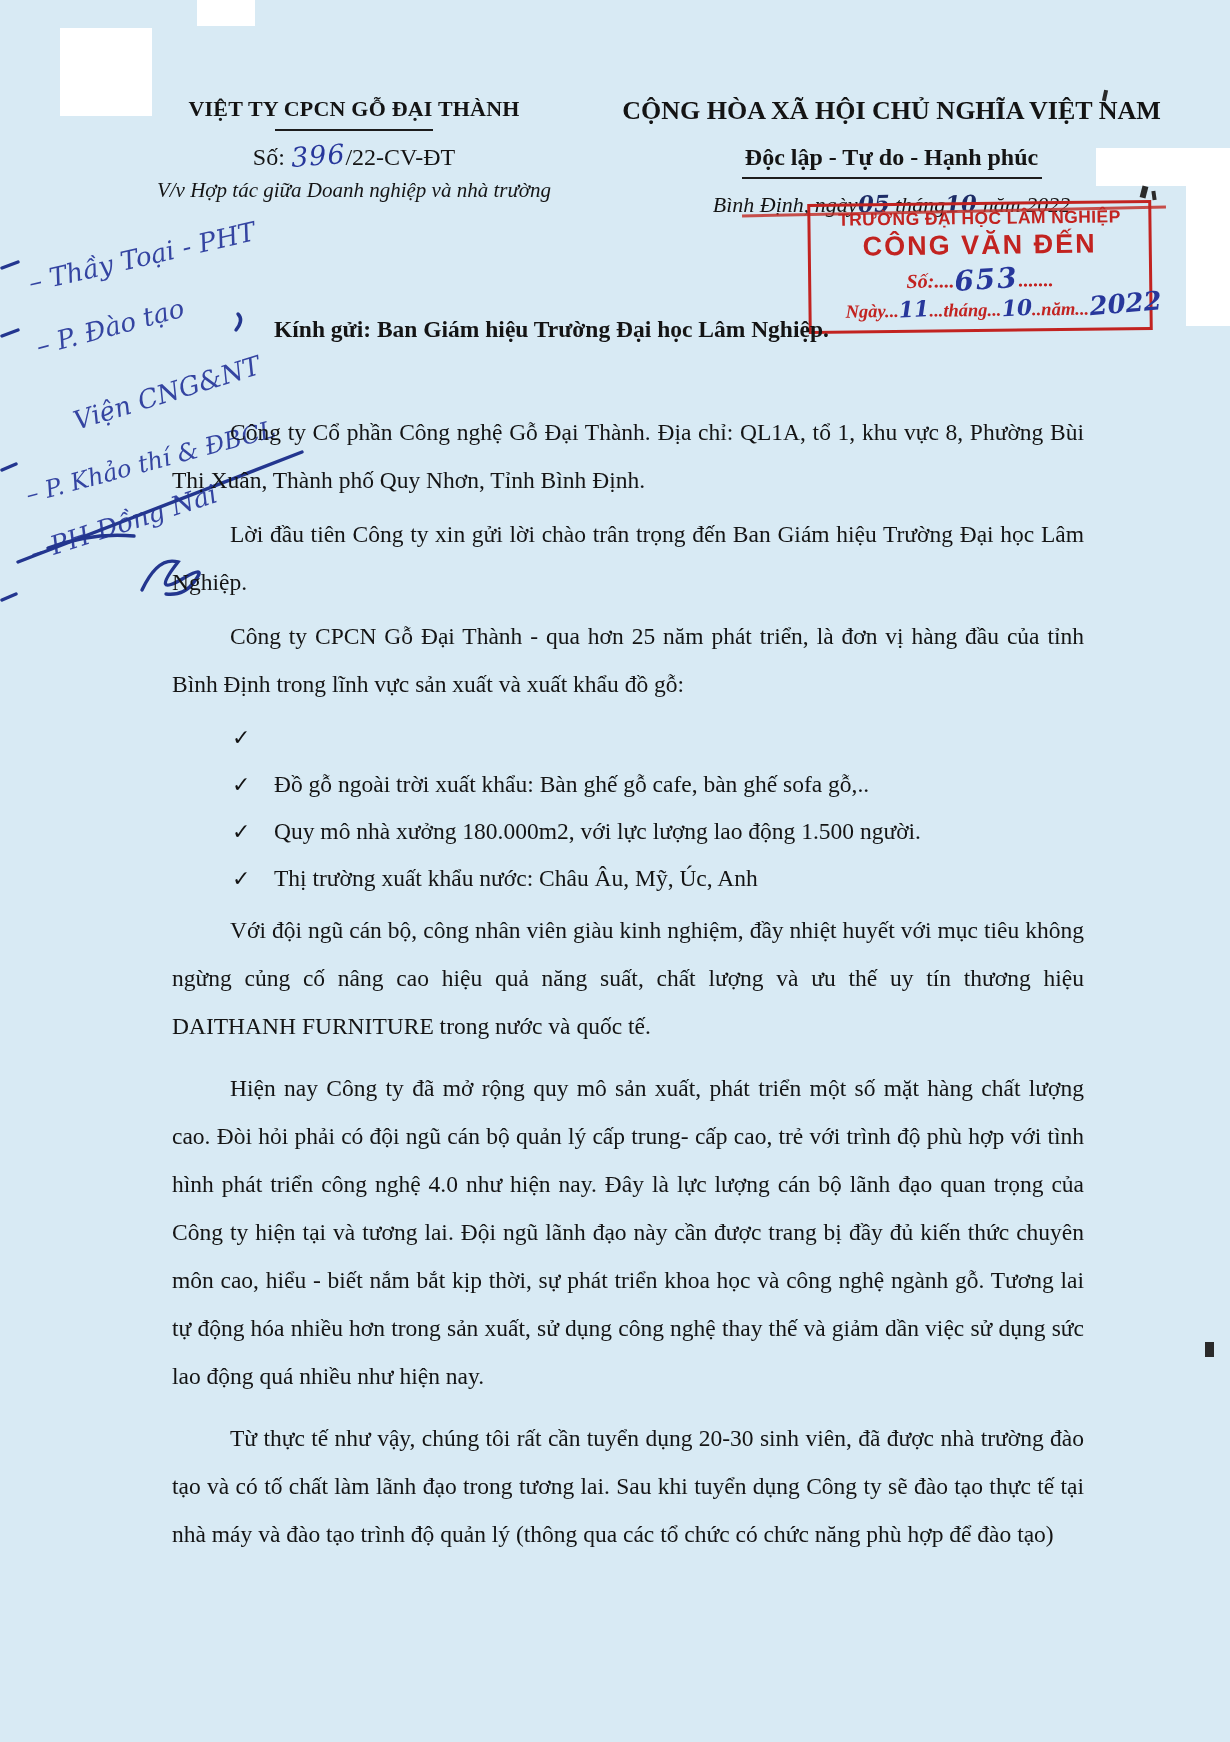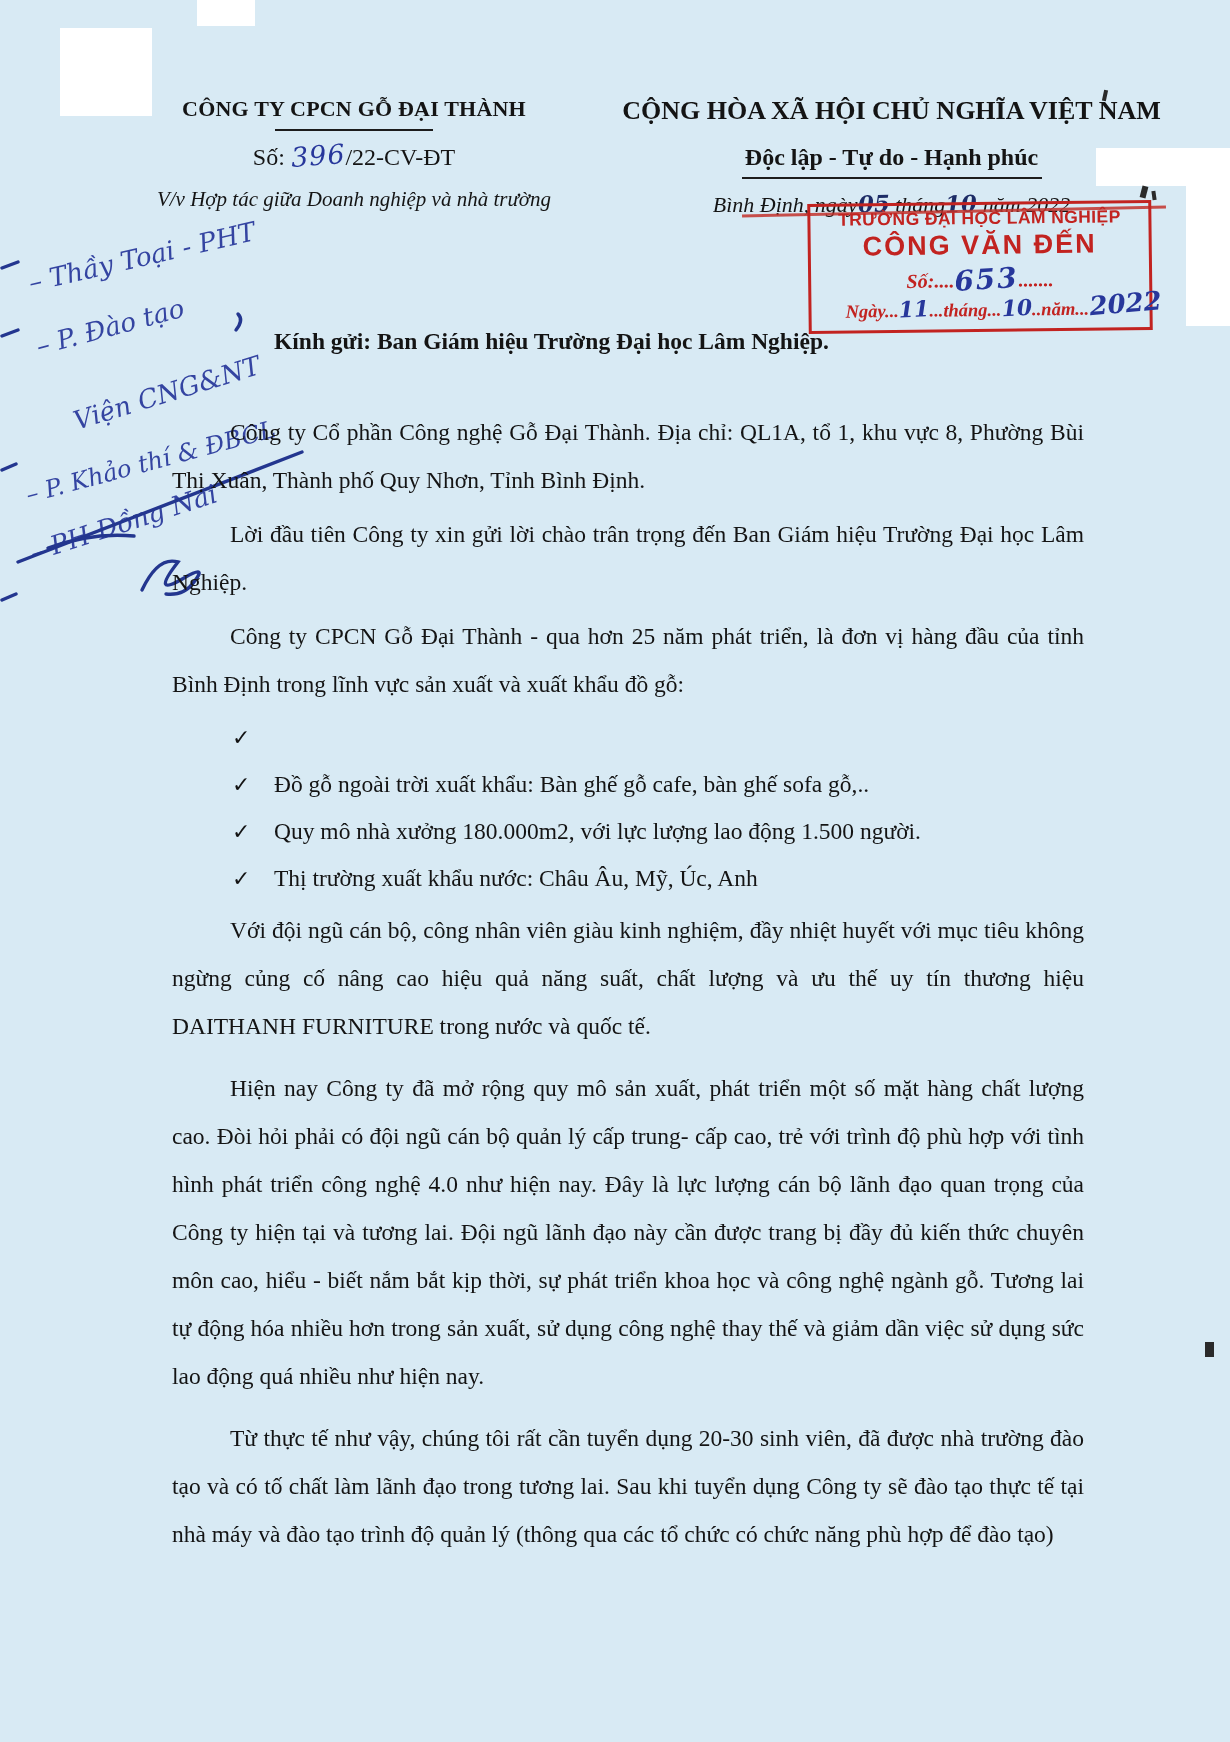--- a/index.html
+++ b/index.html
@@ -11,21 +11,21 @@
   .patch{position:absolute;background:#ffffff;}
   .speck{position:absolute;background:#2a2a2a;}
 
   
   .hdr-left{position:absolute; left:118px; top:96px; width:472px; text-align:center;}
   .company{font-weight:bold; font-size:22px; letter-spacing:.2px;}
   .company-rule{width:158px; border-top:2px solid #1c1c1c; margin:7px auto 0;}
   .docno{font-size:24px; margin-top:9px;}
   .hand{color:#27379b; font-family:"DejaVu Serif", serif; font-style:italic; display:inline-block;}
   .docno .hand{font-size:27px; transform:rotate(-4deg); letter-spacing:1px;}
-  .subject{font-style:italic; font-size:21px; margin-top:16px;}
+  .subject{font-style:italic; font-size:21px; margin-top:7px;}
 
   .hdr-right{position:absolute; left:604px; top:96px; width:575px; text-align:center;}
   .national1{font-weight:bold; font-size:26px;}
   .national2{font-weight:bold; font-size:24px; margin-top:18px;}
   .national-rule{width:300px; border-top:2px solid #1c1c1c; margin:6px auto 0;}
   .dateline{font-style:italic; font-size:22px; margin-top:11px; white-space:nowrap;}
   .dateline .hand{font-size:23px; font-weight:bold; color:#1d2c66; transform:rotate(-2deg);}
   .red-strike{position:absolute; left:742px; top:210px; width:424px; border-top:3px solid #c3322b; transform:rotate(-1.2deg); opacity:.85;}
 
   
@@ -41,21 +41,21 @@
   .stamp-ngay{font-style:italic; font-weight:bold; font-size:18.5px; white-space:nowrap; margin-top:-2px;}
   .stamp-ngay .hand{font-size:22px; transform:rotate(-2deg);}
   .stamp-ngay .year{font-size:26px; margin-right:-46px; transform:rotate(-4deg) translateY(-2px);}
 
   
   .note{position:absolute; color:#27379b; font-family:"DejaVu Serif", serif;
         font-style:italic; font-size:26px; white-space:nowrap; opacity:.92;}
   .hand-svg{position:absolute; left:0; top:0; pointer-events:none;}
 
   
-  .salutation{position:absolute; left:274px; top:316px; font-weight:bold; font-size:23.5px;margin-top:12px;}
+  .salutation{position:absolute; left:274px; top:316px; font-weight:bold; font-size:23.5px;}
   .content{
     position:absolute; left:172px; top:408px; width:912px;
     font-size:23.5px; line-height:48px; text-align:justify;
   }
   .content p{margin:0 0 6px; text-indent:58px;}
   .content p.gap{margin-top:14px;}
   .bullets{margin:2px 0 4px;}
   .bullet{display:flex; padding-left:60px; line-height:47px;}
   .check{width:42px; flex:0 0 42px; font-family:"DejaVu Sans", sans-serif; font-size:22px;}
 </style>
@@ -68,21 +68,21 @@
   <div class="patch" style="left:197px;top:0;width:58px;height:26px;"></div>
   <div class="patch" style="left:1096px;top:148px;width:134px;height:38px;"></div>
   <div class="patch" style="left:1186px;top:150px;width:44px;height:176px;"></div>
 
   <div class="speck" style="left:1103px;top:90px;width:4px;height:11px;transform:rotate(12deg);"></div>
   <div class="speck" style="left:1141px;top:186px;width:6px;height:12px;transform:rotate(14deg);"></div>
   <div class="speck" style="left:1152px;top:191px;width:4px;height:9px;transform:rotate(-8deg);"></div>
   <div class="speck" style="left:1205px;top:1342px;width:9px;height:15px;"></div>
 
   <div class="hdr-left">
-    <div class="company">CÔNG TY CPCN GỖ ĐẠI THÀNH</div>
+    <div class="company">VIỆT TY CPCN GỖ ĐẠI THÀNH</div>
     <div class="company-rule"></div>
     <div class="docno">
       <span>Số:</span>
       <span class="hand">396</span><span>/22-CV-ĐT</span>
     </div>
     <div class="subject">V/v Hợp tác giữa Doanh nghiệp và nhà trường</div>
   </div>
 
   <div class="hdr-right">
     <div class="national1">CỘNG HÒA XÃ HỘI CHỦ NGHĨA VIỆT NAM</div>

